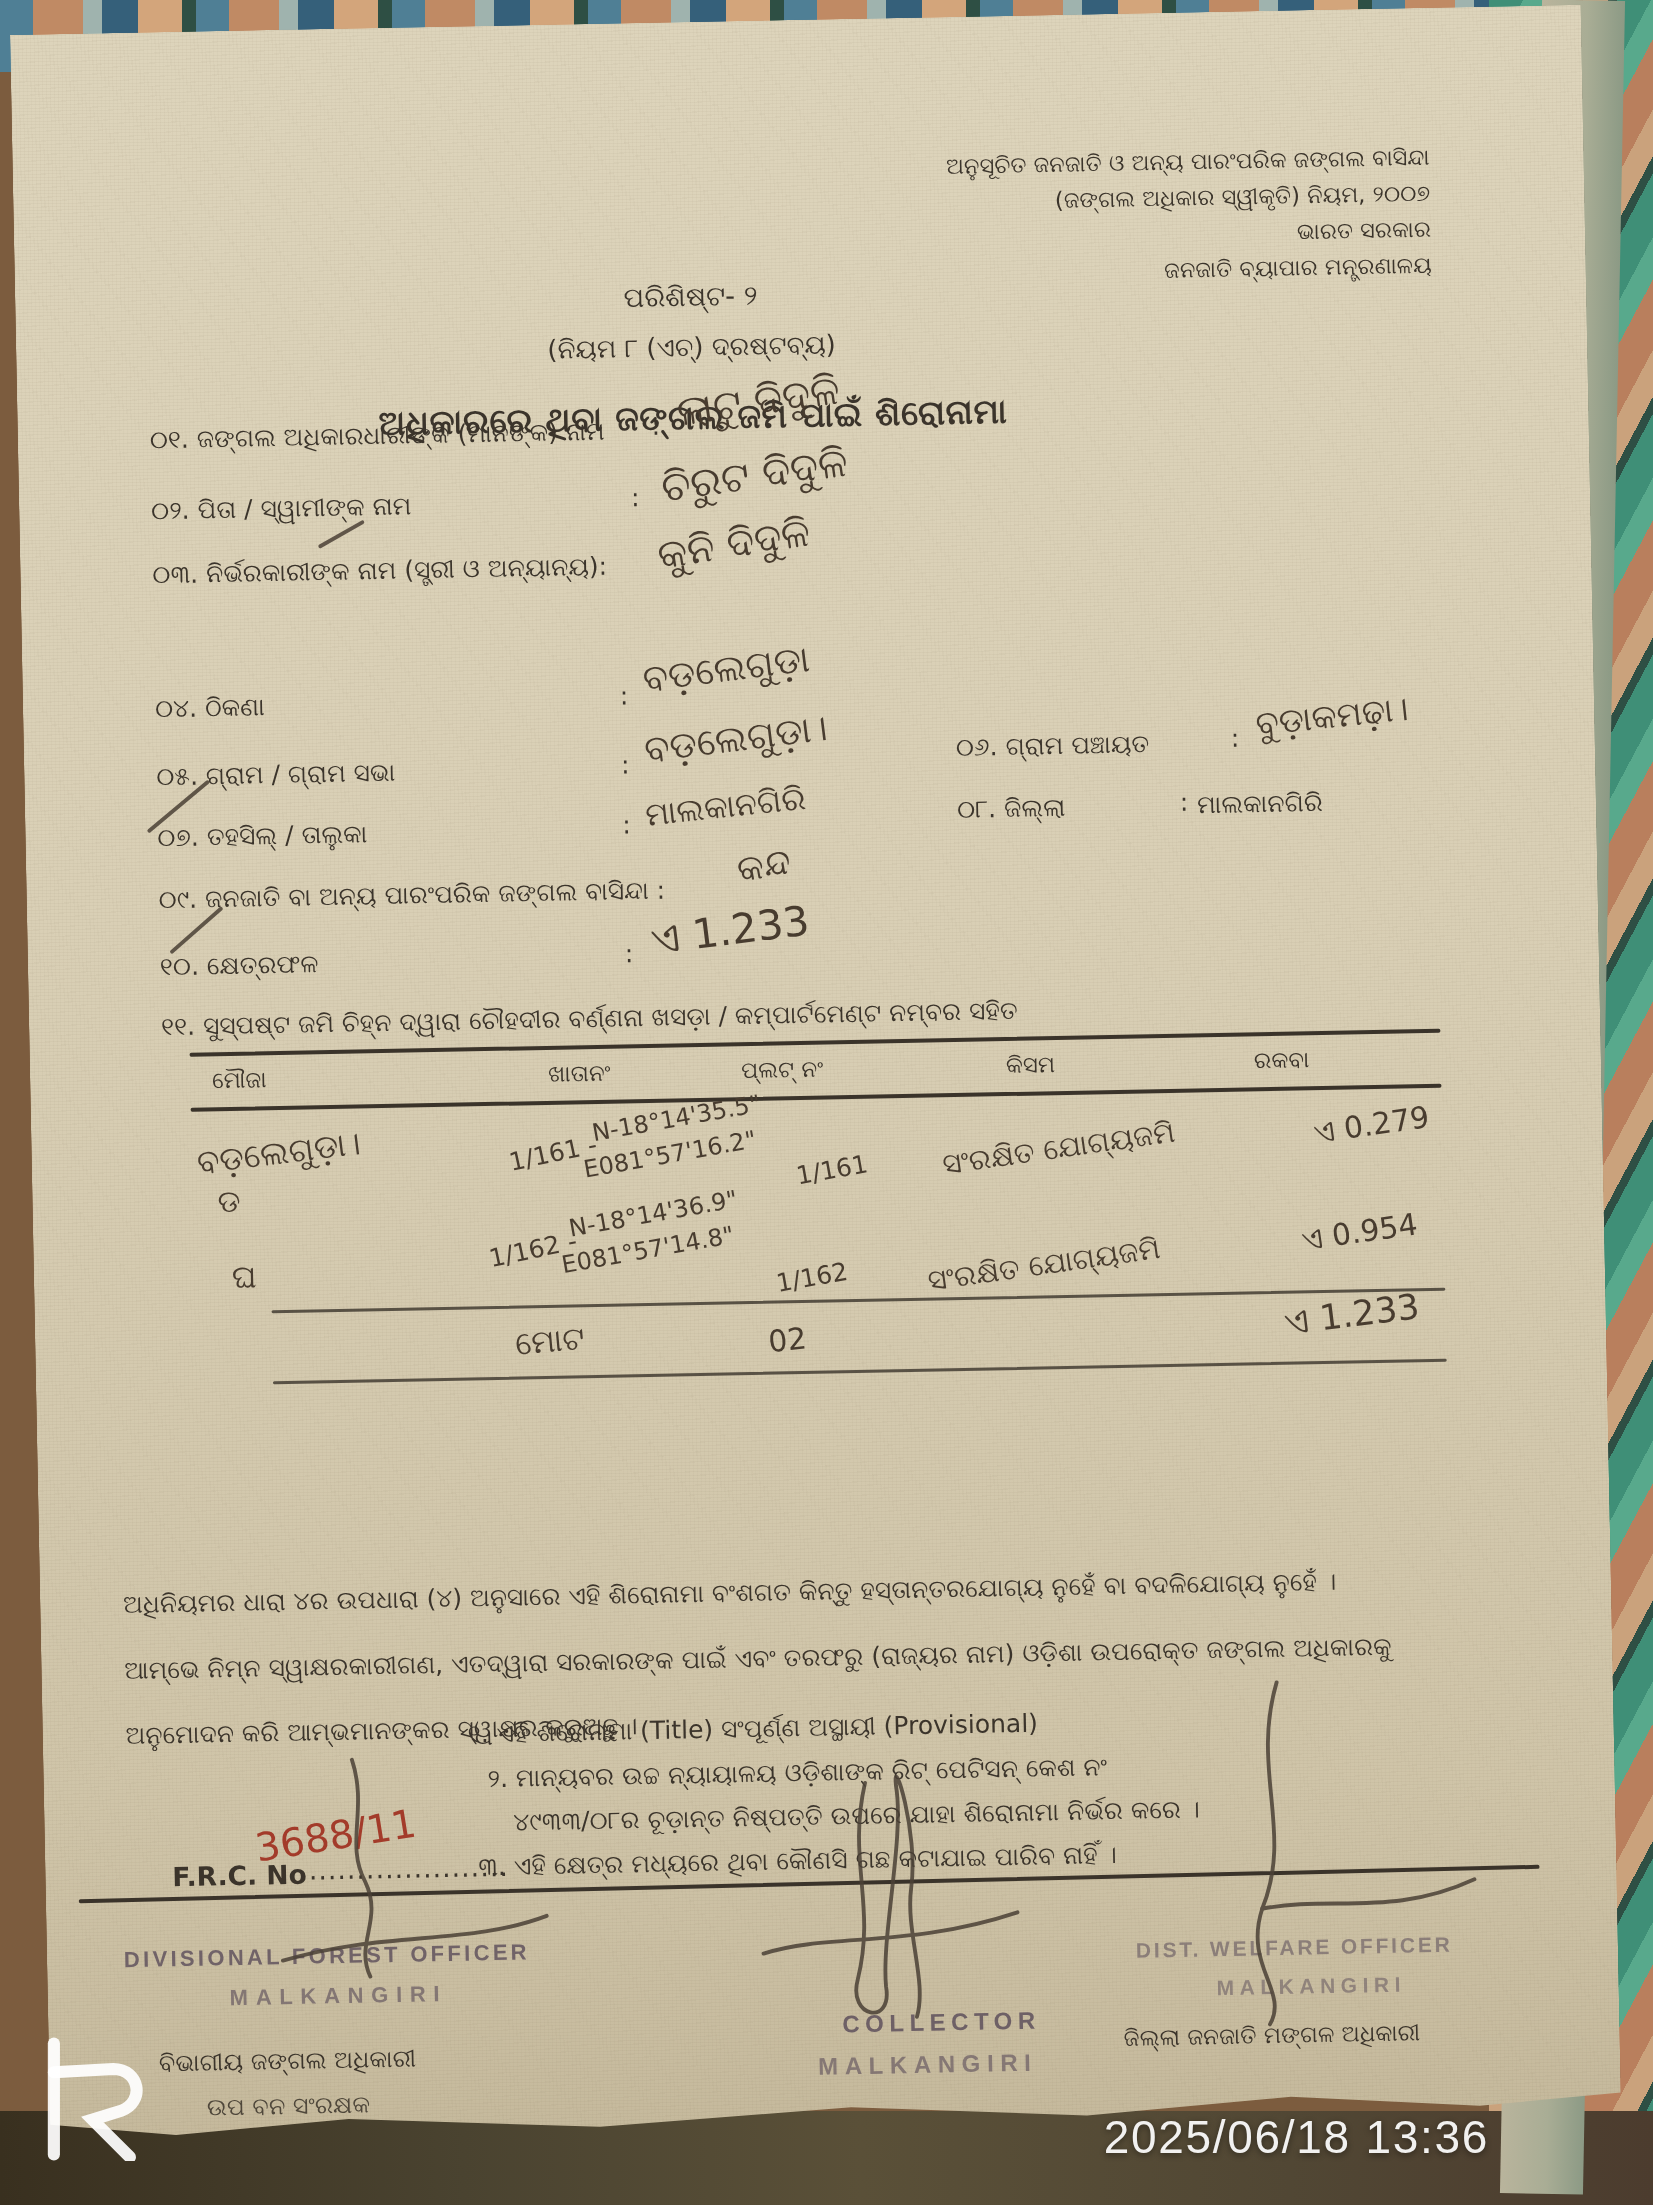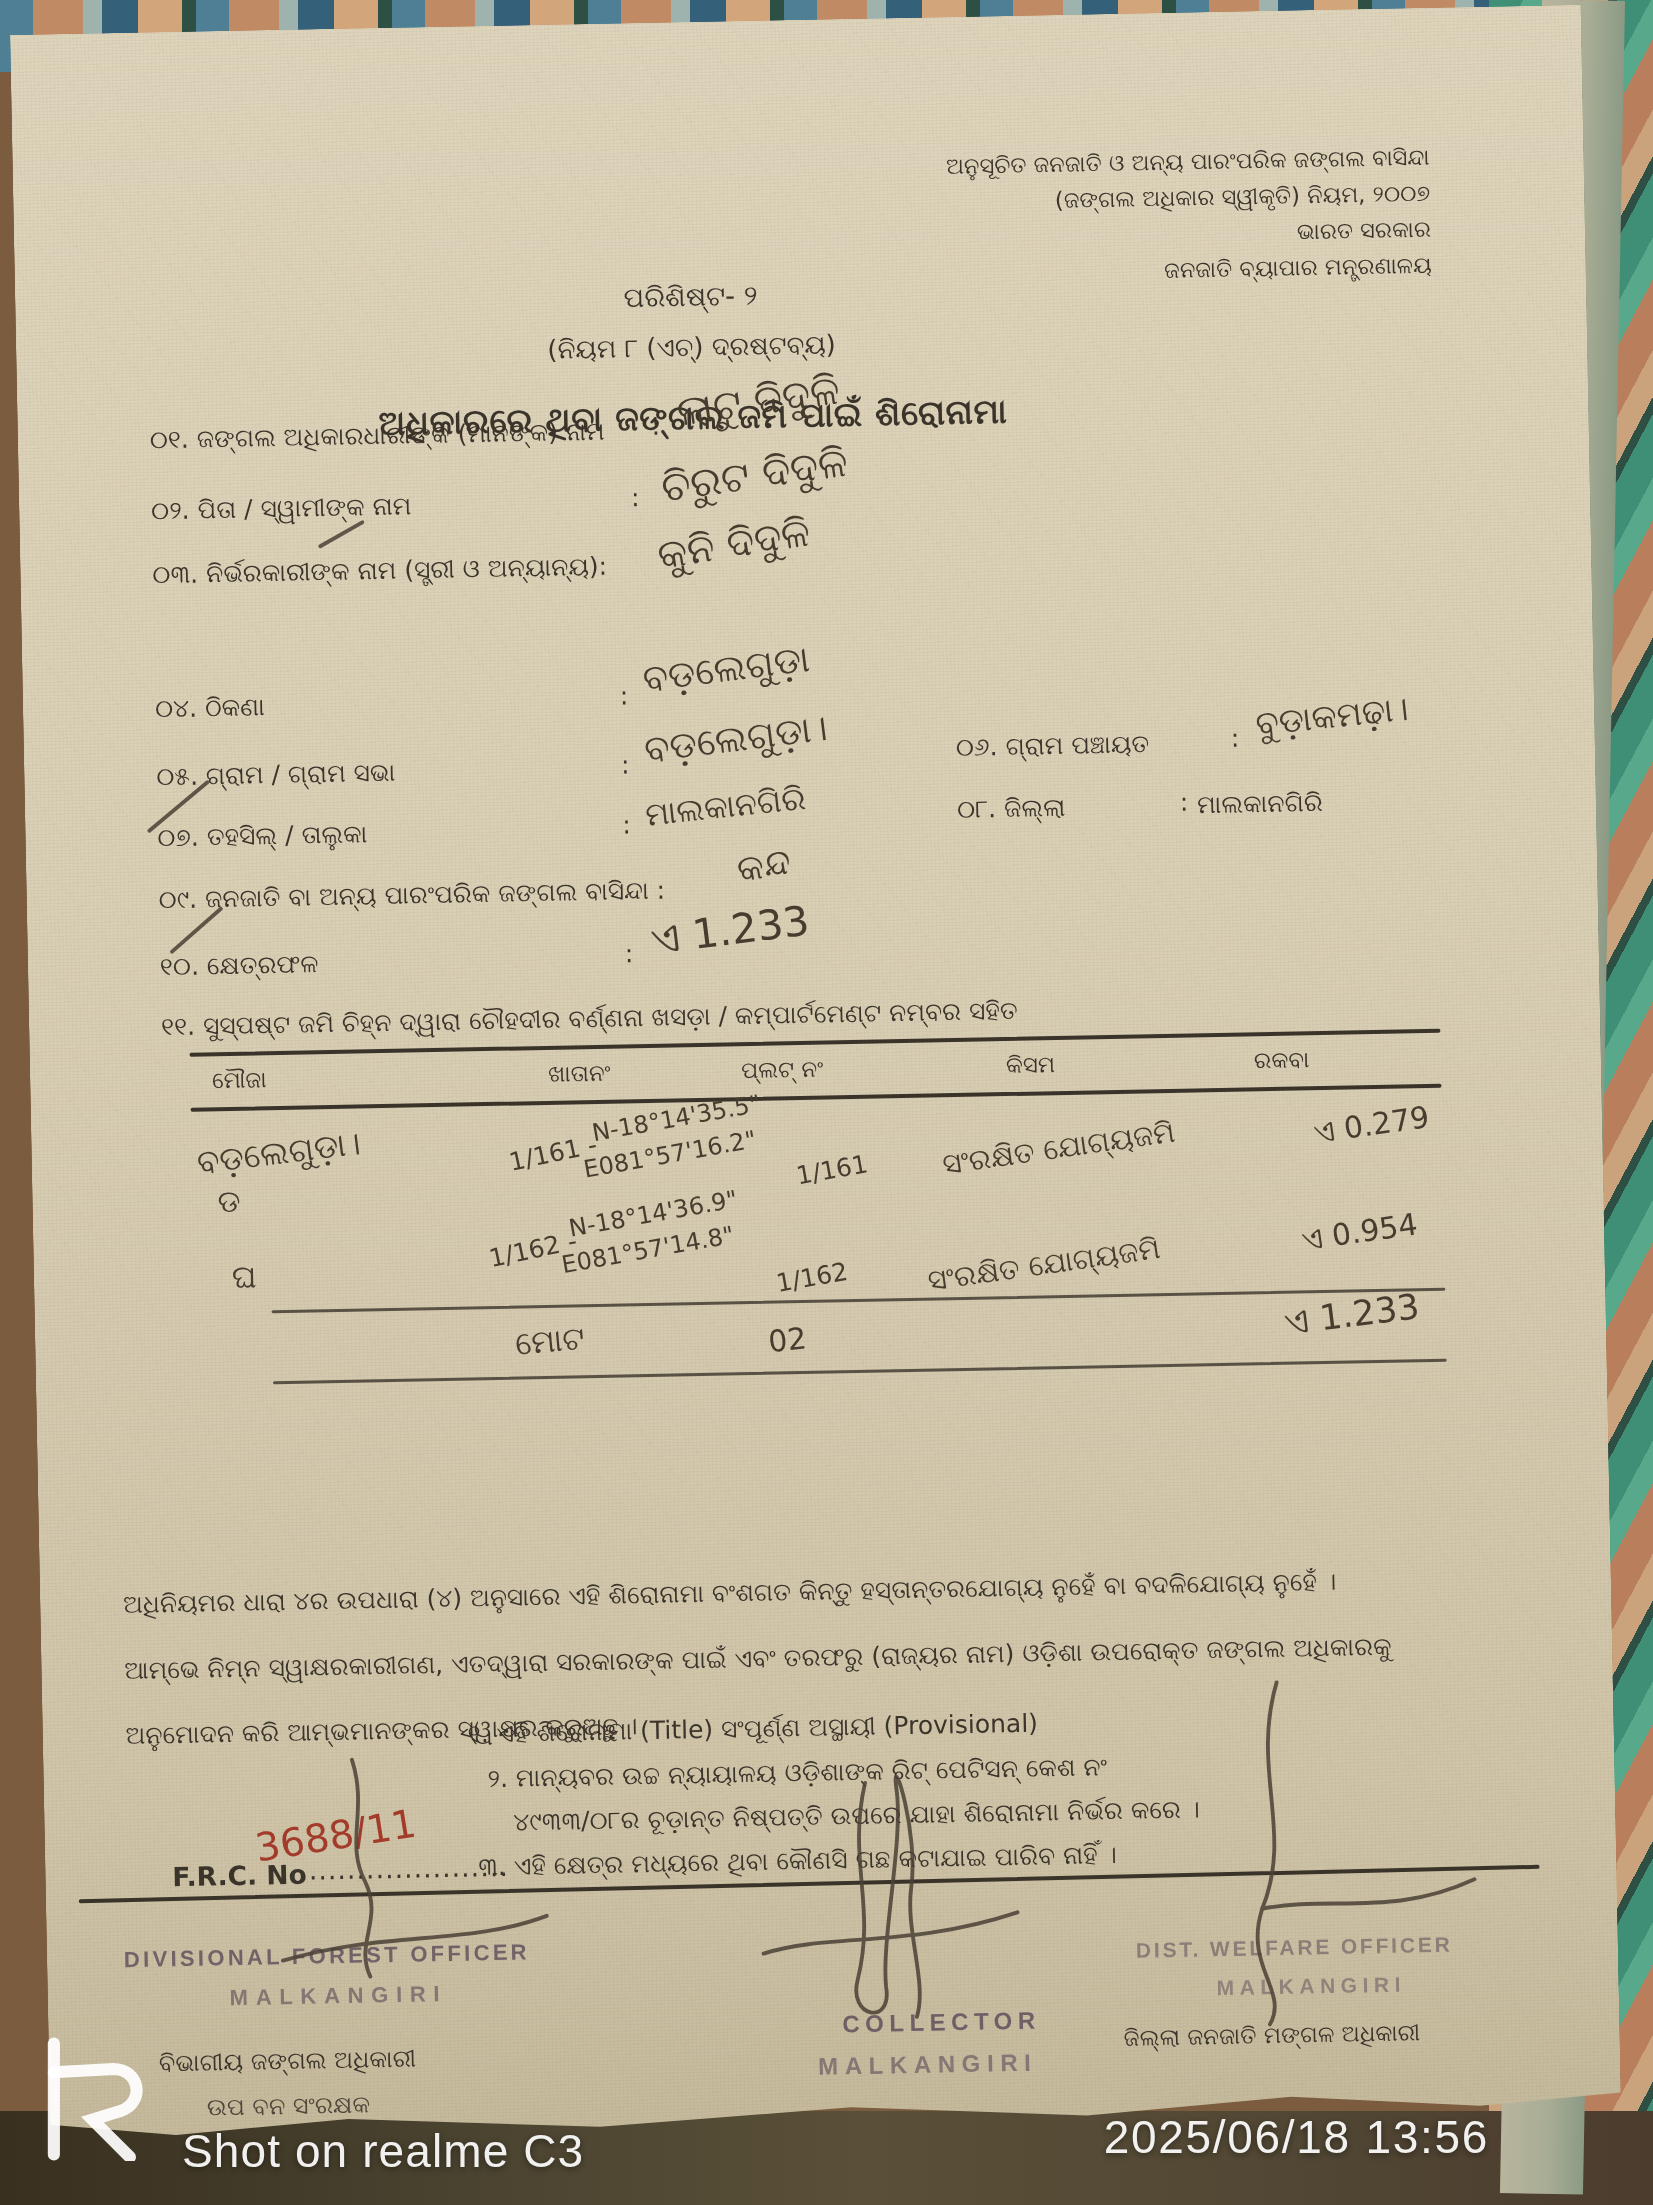--- a/index.html
+++ b/index.html
@@ -166,16 +166,15 @@
       </g>
     </svg>
   </div>
 
   <svg class="a" style="left:35px;top:2037px;" width="116" height="124" viewBox="0 0 210 225">
     <g fill="none" stroke="rgba(255,255,255,.93)" stroke-width="22" stroke-linecap="round">
       <path d="M34 12 L34 213"></path>
       <path d="M34 64 L142 58 C190 58 200 118 156 134 L104 150 L172 218"></path>
     </g>
   </svg>
-  <div class="a wm" style="left:182px;top:2124px;font-size:46px;letter-spacing:1.1px;font-weight:300;">Shot on realme C3</div>
-  <div class="a wm" style="right:165px;top:2110px;font-size:46px;letter-spacing:1.7px;">2025/06/18 13:56</div>
+  <div class="a wm" style="right:165px;top:2110px;font-size:46px;letter-spacing:1.7px;">2025/06/18 13:36</div>
 </div>
 
 
 </body></html>

